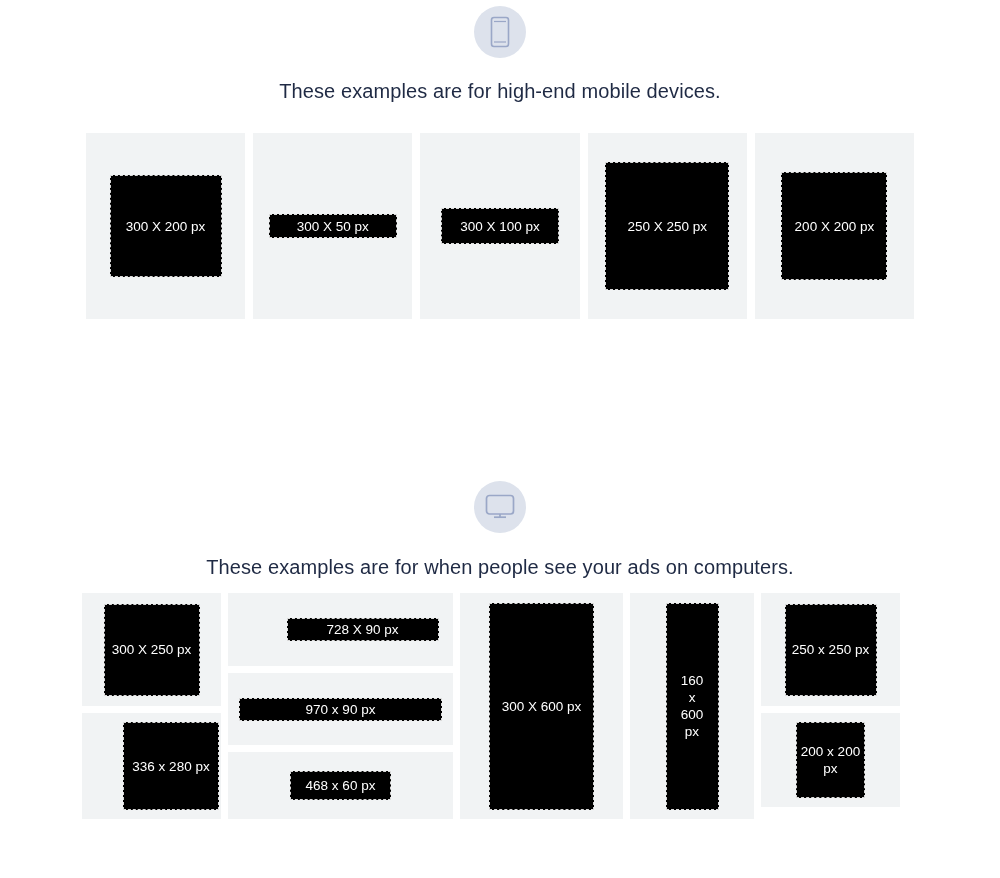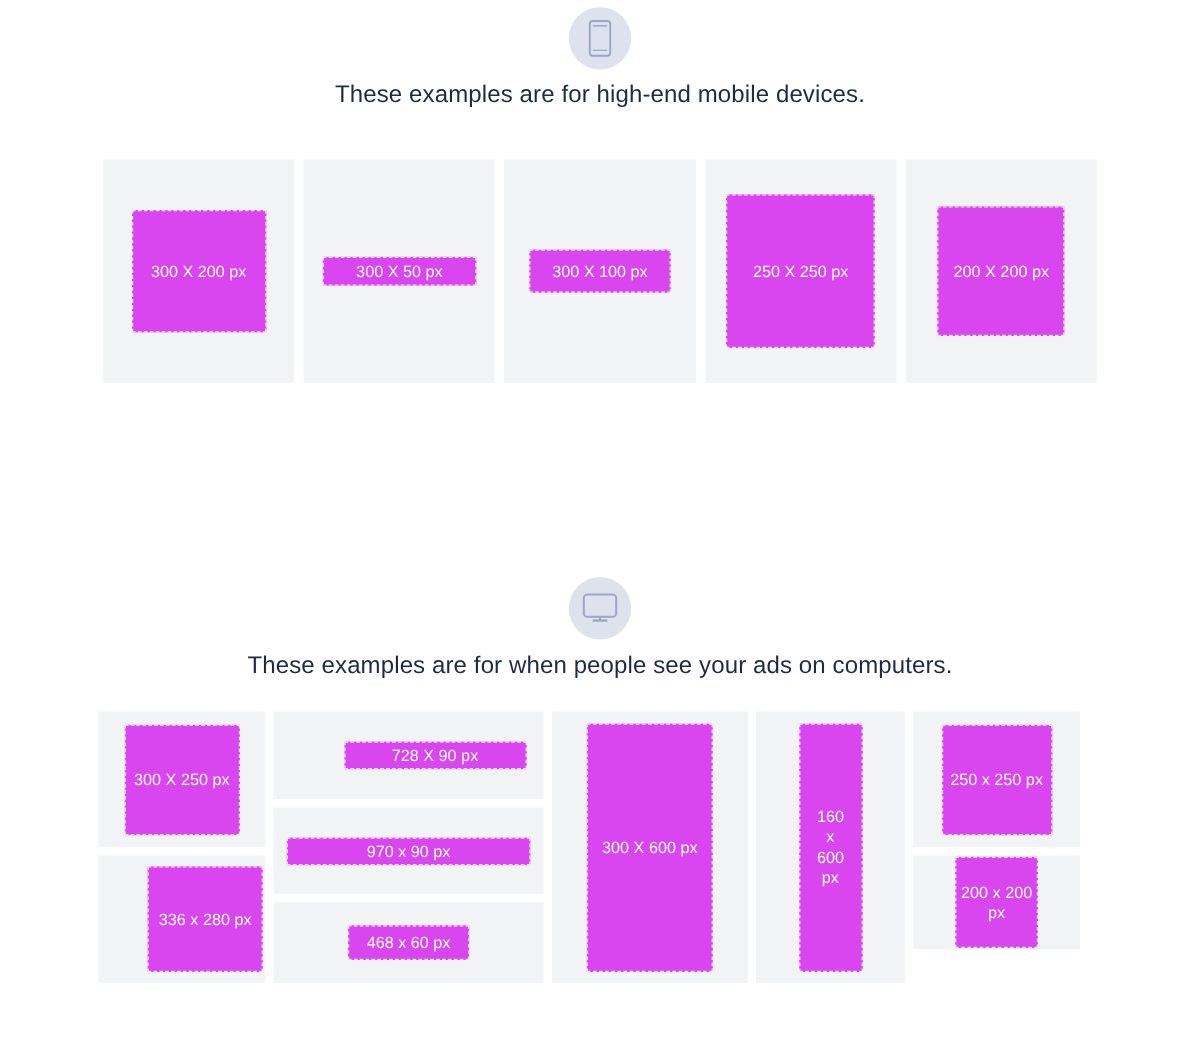--- a/index.html
+++ b/index.html
@@ -23,33 +23,34 @@
     background: #dde2ec;
     display: flex; align-items: center; justify-content: center;
     margin: 0 auto;
   }
   .section-title {
     text-align: center;
     font-size: 20px;
     font-weight: 400;
     letter-spacing: .1px;
     color: #1f2a44;
+    margin-top: 12px;
   }
 
   
   .panel {
     background: #f1f3f4;
     box-sizing: border-box;
     display: flex;
     align-items: center;
     justify-content: center;
     position: relative;
   }
   .adbox {
-    background: #d946ef;
+    background: #000000;
     border: 1px dashed rgba(255,255,255,.85);
     box-sizing: border-box;
     color: #ffffff;
     font-size: 13.5px;
     line-height: 17px;
     text-align: center;
     display: flex;
     align-items: center;
     justify-content: center;
     white-space: pre-line;
@@ -86,21 +87,21 @@
   .col-e { width: 139px; }
 
   .col-a .p1 { height: 113px; }
   .col-a .p2 { height: 106px; padding-left: 39px; }
   .col-b .p1 { height: 73px; padding-left: 44px; }
   .col-b .p2 { height: 72px; }
   .col-b .p3 { height: 67px; }
   .col-c .p1 { height: 226px; }
   .col-d .p1 { height: 226px; }
   .col-e .p1 { height: 113px; }
-  .col-e .p2 { height: 78px; }
+  .col-e .p2 { height: 94px; }
 </style>
 </head>
 <body>
 
 <div class="page">
 
   <div id="mobile-icon-wrap">
     <div class="icon-circle">
       <svg width="22" height="32" viewBox="0 0 22 32" aria-hidden="true">
         <rect x="2.5" y="1.5" width="17" height="29" rx="2.5" ry="2.5" fill="none" stroke="#9aa7c7" stroke-width="1.6"></rect>

